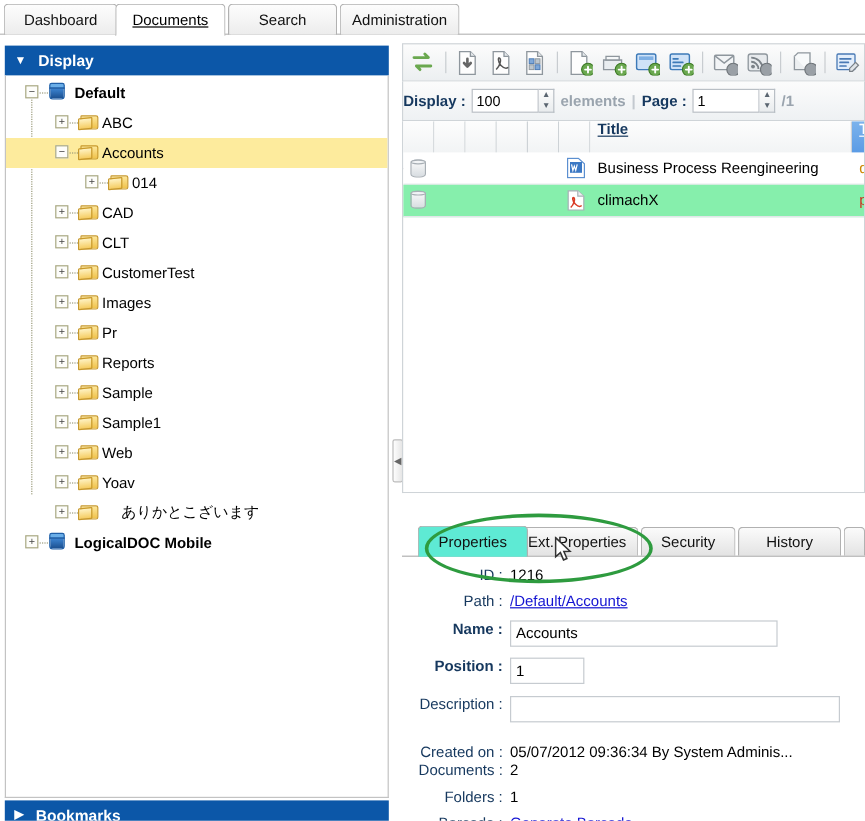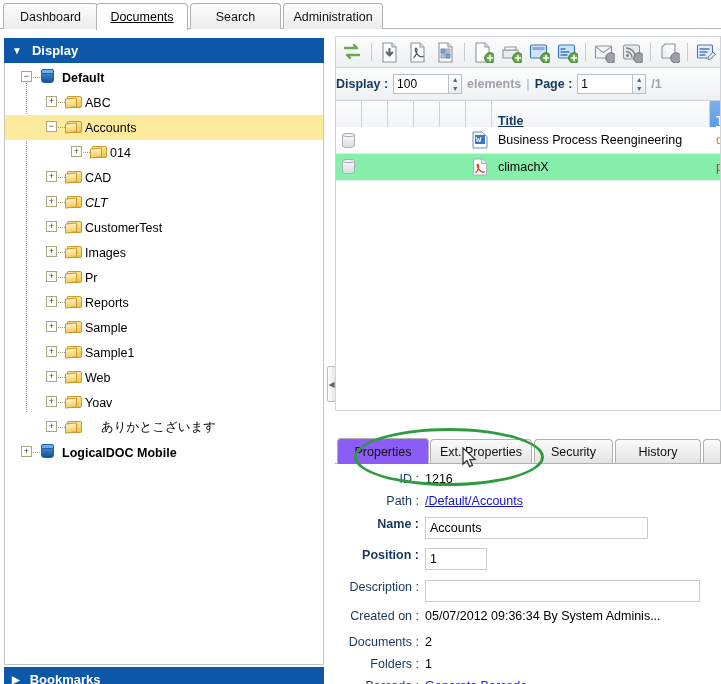--- a/index.html
+++ b/index.html
@@ -154,21 +154,21 @@
 
   
   .grid {
     position:absolute; left:0; top:65px; width:386px; height:310px;
     border:1px solid #cfd4d8; border-top:none; background:#fff; overflow:hidden;
   }
   .ghead { position:absolute; left:0; top:0; width:386px; height:26px; display:flex; }
   .gh {
     height:40px; border-right:1px solid #cdd2d6; border-bottom:1px solid #b9bfc5;
     background:linear-gradient(#fdfdfd,#eceff1);
-    display:flex; align-items:center; padding-left:6px;
+    display:flex; align-items:flex-start; padding-left:6px;
     font-size:12.5px; color:#16385e; font-weight:bold; flex:0 0 auto;
     cursor:pointer;
     text-decoration:underline;
   }
   .gh.sorted { background:linear-gradient(#7cb3ec,#4a90e2); color:#fff; border-right:1px solid #3f7fcc; }
   .grow { position:absolute; left:0; width:386px; height:27px; display:flex; align-items:center; border-bottom:1px solid #e2e6e9; cursor:pointer;}
   .grow .cell { flex:0 0 auto; height:27px; display:flex; align-items:center; padding-left:6px; font-size:12.5px; }
 
   .dbicon { width:13px; height:15px; position:relative; }
   .dbicon .c1 { position:absolute; left:0; top:0; width:13px; height:15px; background:linear-gradient(#fbfbfb,#d8dde1); border:1px solid #a7aeb4; border-radius:5px/3px; }
@@ -179,21 +179,21 @@
 
   
   .ptabs { position:absolute; left:0; top:401px; width:386px; height:27px; }
   .ptab {
     position:absolute; top:2px; height:25px;
     border:1px solid #b1b1b1; border-bottom:none; border-radius:4px 4px 0 0;
     background:linear-gradient(#fbfbfb,#e2e2e2);
     display:flex; align-items:center; justify-content:center;
     font-size:12.5px; color:#111; cursor:pointer;
   }
-  .ptab.active { background:#8b5cf6; z-index:3; top:1px; height:26px; }
+  .ptab.active { background:#5eead4; z-index:3; top:1px; height:26px;margin-left:11px; }
   .pbody {
     position:absolute; left:0; top:427px; width:386px; height:250px;
     border-top:1px solid #b1b1b1; background:#fff;
   }
 
   .prow { position:absolute; left:0; width:386px; display:flex; align-items:flex-start; }
   .plabel {
     width:90px; text-align:right; padding-right:6px;
     font-size:12.5px; color:#16385e; white-space:nowrap;
   }
@@ -289,21 +289,21 @@
           </div>
           <div class="lbl" style="left: 80px;">CAD</div>
         </div>
         <div class="tnode" style="top: 127px;">
           <div class="hline" style="left: 53px; top: 12px; width: 7px;"></div>
           <div class="hit" style="left: 41px; top: 6px;">+</div>
           <div class="folder" style="left: 60px; top: 5px;">
             <div class="bk"></div>
             <div class="fr"></div>
           </div>
-          <div class="lbl" style="left: 80px; font-style: italic;">CLT</div>
+          <div class="lbl" style="left: 80px;">CLT</div>
         </div>
         <div class="tnode" style="top: 152px;">
           <div class="hline" style="left: 53px; top: 12px; width: 7px;"></div>
           <div class="hit" style="left: 41px; top: 6px;">+</div>
           <div class="folder" style="left: 60px; top: 5px;">
             <div class="bk"></div>
             <div class="fr"></div>
           </div>
           <div class="lbl" style="left: 80px;">CustomerTest</div>
         </div>
@@ -644,21 +644,21 @@
       <div class="prow" style="top:84px;">
         <span class="plabel bold">Position :</span>
         <input class="pinput" style="width: 62px;" value="1">
       </div>
 
       <div class="prow" style="top:116px;">
         <span class="plabel">Description :</span>
         <input class="pinput" style="width: 275px;" value="">
       </div>
 
-      <div class="prow" style="top:145px;">
+      <div class="prow" style="top:156px;">
         <span class="plabel">Created on :</span>
         <span class="pvalue">05/07/2012 09:36:34 By System Adminis...</span>
       </div>
 
       <div class="prow" style="top:171px;">
         <span class="plabel">Documents :</span>
         <span class="pvalue">2</span>
       </div>
 
       <div class="prow" style="top:193px;">

